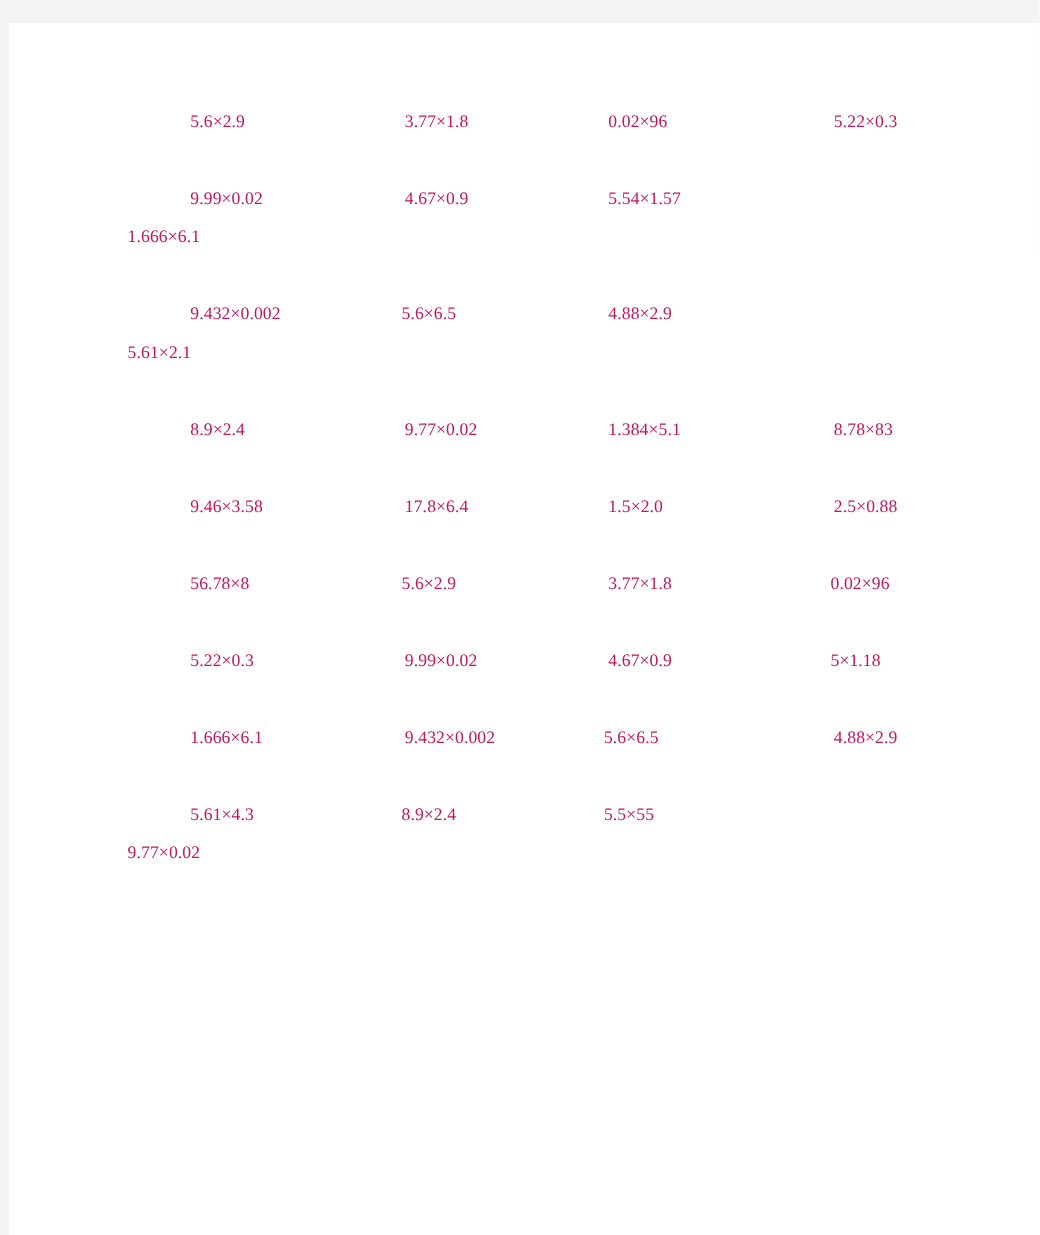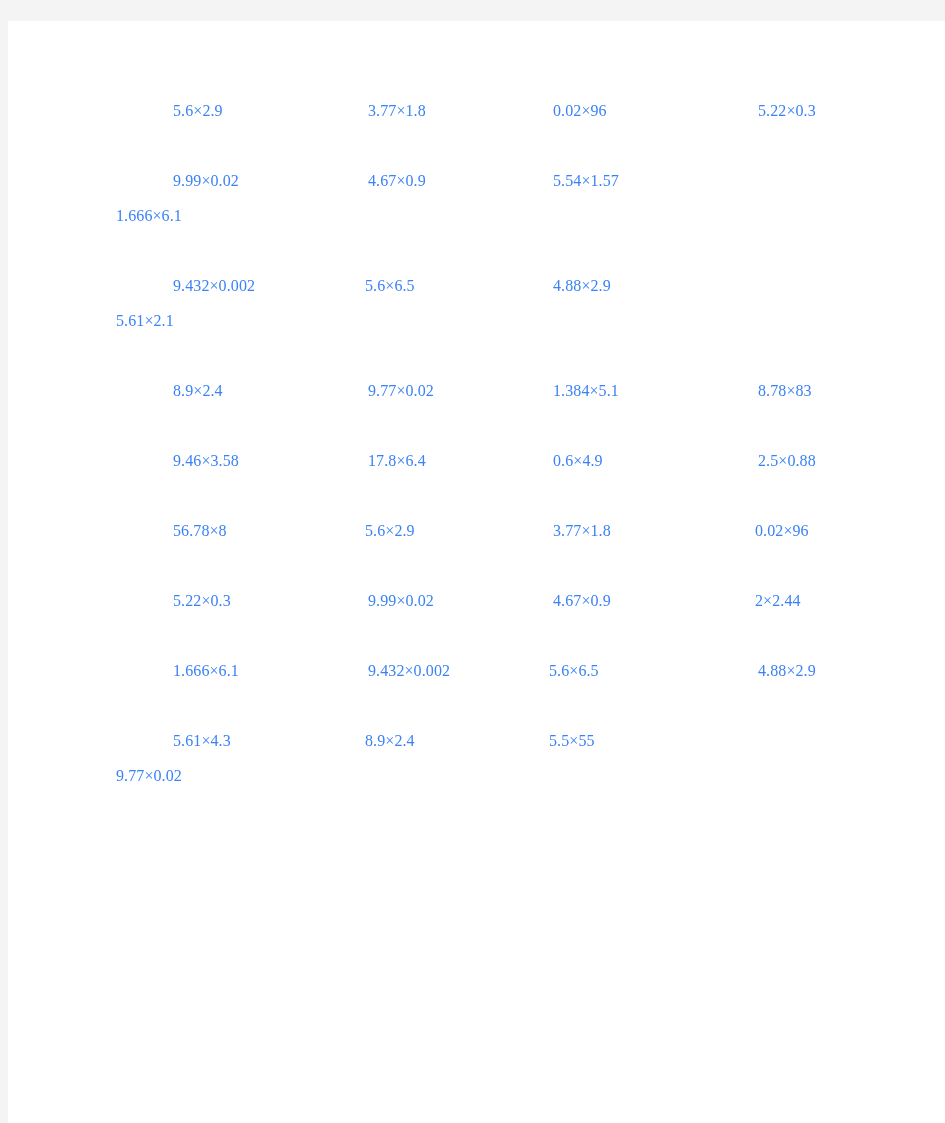--- a/index.html
+++ b/index.html
@@ -24,21 +24,21 @@
   #content {
     position: absolute;
     left: 117px;
     top: 73px;
     width: 760px;
   }
   .prob-row {
     position: relative;
     font-size: 16px;
     line-height: 34px;
-    color: #3b82f6;
+    color: #be185d;
     letter-spacing: 0.1px;
     height: 70px;
     white-space: nowrap;
   }
   .prob-row.wrapped {
     height: 105px;
   }
   .line-main {
     display: block;
     height: 35px;
@@ -108,41 +108,41 @@
         <span class="cell c2">1.384×5.1</span>
         <span class="cell c3">8.78×83</span>
       </span>
     </div>
 
 
     <div class="prob-row">
       <span class="line-main">
         <span class="cell c0">9.46×3.58</span>
         <span class="cell c1">17.8×6.4</span>
-        <span class="cell c2">0.6×4.9</span>
+        <span class="cell c2">1.5×2.0</span>
         <span class="cell c3">2.5×0.88</span>
       </span>
     </div>
 
 
     <div class="prob-row">
       <span class="line-main">
         <span class="cell c0">56.78×8</span>
         <span class="cell c1b">5.6×2.9</span>
         <span class="cell c2">3.77×1.8</span>
         <span class="cell c3b">0.02×96</span>
       </span>
     </div>
 
     <div class="prob-row">
       <span class="line-main">
         <span class="cell c0">5.22×0.3</span>
         <span class="cell c1">9.99×0.02</span>
         <span class="cell c2">4.67×0.9</span>
-        <span class="cell c3b">2×2.44</span>
+        <span class="cell c3b">5×1.18</span>
       </span>
     </div>
 
     <div class="prob-row">
       <span class="line-main">
         <span class="cell c0">1.666×6.1</span>
         <span class="cell c1">9.432×0.002</span>
         <span class="cell c2b">5.6×6.5</span>
         <span class="cell c3">4.88×2.9</span>
       </span>

